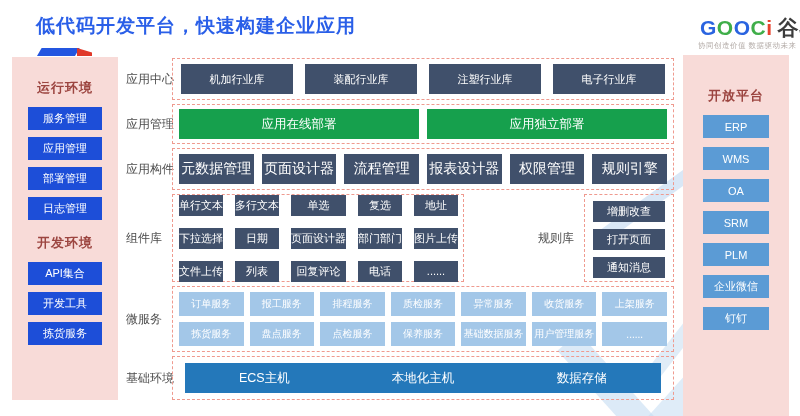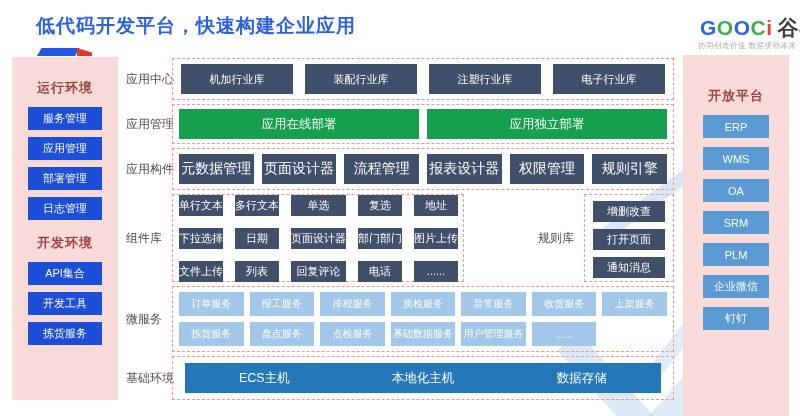--- a/index.html
+++ b/index.html
@@ -200,20 +200,21 @@
           <div class="btn lblue">订单服务</div>
           <div class="btn lblue">报工服务</div>
           <div class="btn lblue">排程服务</div>
           <div class="btn lblue">质检服务</div>
           <div class="btn lblue">异常服务</div>
           <div class="btn lblue">收货服务</div>
           <div class="btn lblue">上架服务</div>
           <div class="btn lblue">拣货服务</div>
           <div class="btn lblue">盘点服务</div>
           <div class="btn lblue">点检服务</div>
+          <div class="btn lblue">保养服务</div>
           <div class="btn lblue">基础数据服务</div>
           <div class="btn lblue">用户管理服务</div>
           <div class="btn lblue">......</div>
         </div>
     </div>
 
     <div class="row h44">
       <div class="row-label">基础环境</div>
       <div class="rbox box-infra">
           <div class="btn iblue">ECS主机</div>

